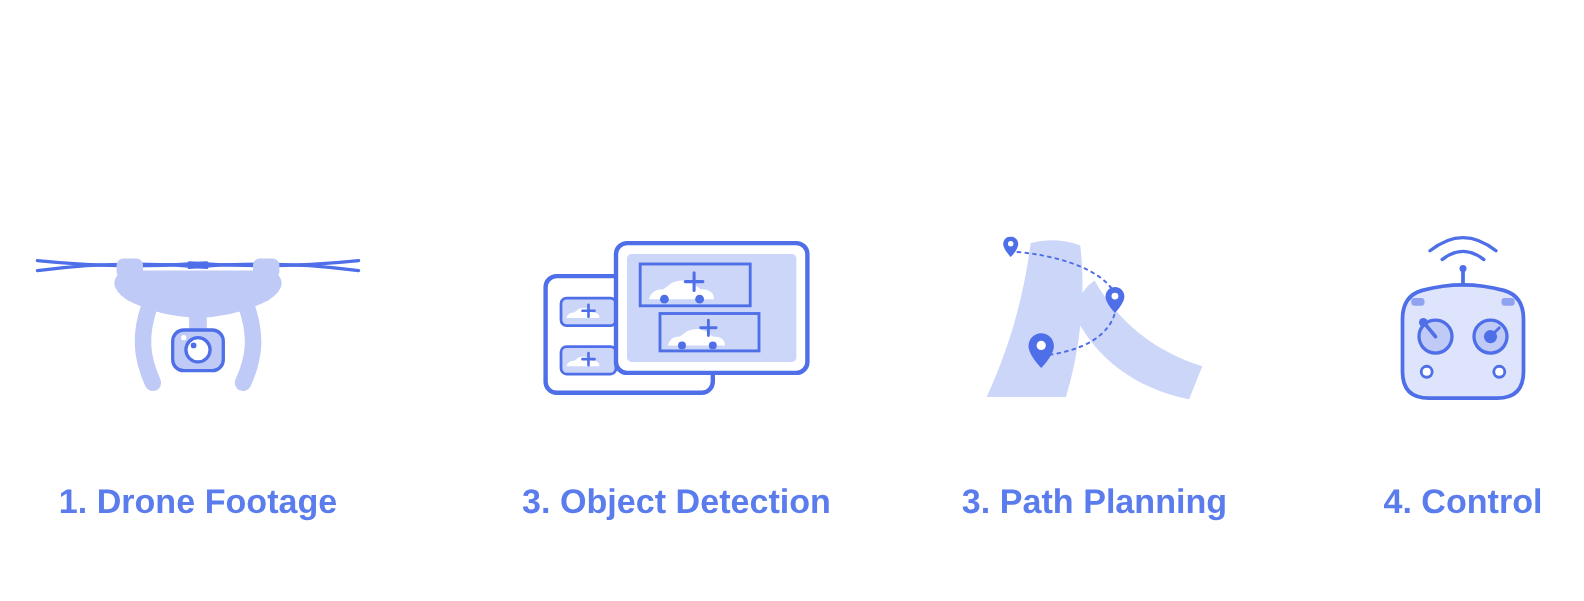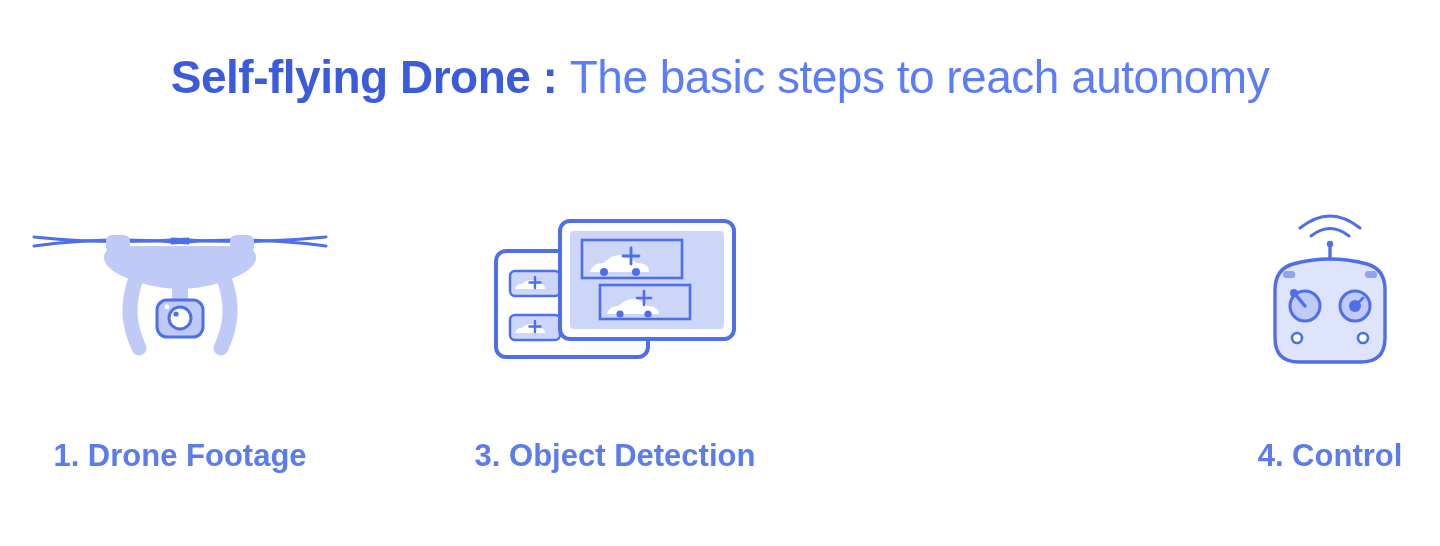--- a/index.html
+++ b/index.html
@@ -29,21 +29,20 @@
 
   .arrow { position:absolute; top:288px; width:64px; height:18px; }
 
   svg { display:block; }
 </style>
 </head>
 <body>
 
 <div class="canvas">
 
-  <h1 class="title"><span class="bold">Self-flying Drone : </span><span class="light">The basic steps to reach autonomy</span></h1>
 
   <div class="step" id="step-1">
     <div class="icon-box">
       <svg viewBox="0 0 300 160" width="300" height="160">
 
         <g stroke="#4f6fe8" stroke-width="3" stroke-linecap="round" fill="none">
           <path d="M4 36 Q 80 26 158 33"></path>
           <path d="M4 27 Q 80 35 158 29"></path>
           <path d="M142 33 Q 220 26 296 36"></path>
           <path d="M142 29 Q 220 35 296 27"></path>
@@ -105,20 +104,47 @@
         <path d="M154 76 v14 M147 83 h14" stroke="#4f6fe8" stroke-width="2.6" stroke-linecap="round"></path>
       </svg>
     </div>
     <div class="label">3. Object Detection</div>
   </div>
 
   <div class="arrow">
     
   </div>
 
+  <div class="step" id="step-3">
+    <div class="icon-box">
+      <svg viewBox="0 0 220 150" width="220" height="150">
+
+        <path d="M52 6 C 46 52 34 98 12 146 L 84 146 C 98 100 102 50 97 8 Q 74 0 52 6 Z" fill="#ccd6f8"></path>
+        <path d="M110 40 C 132 78 164 104 208 118 L 196 148 C 146 138 110 110 90 68 Q 98 48 110 40 Z" fill="#ccd6f8"></path>
+
+        <path d="M40 14 C 100 20 132 42 130 62 C 127 92 96 104 66 108" fill="none" stroke="#4f6fe8" stroke-width="1.8" stroke-dasharray="2.5 4.5" stroke-linecap="round"></path>
+
+        <g transform="translate(27,0) scale(0.62)">
+          <path d="M11 0C4.9 0 0 4.9 0 11c0 8 11 19 11 19s11-11 11-19C22 4.9 17.1 0 11 0z" fill="#4f6fe8"></path>
+          <circle cx="11" cy="10.5" r="4" fill="#ffffff"></circle>
+        </g>
+
+        <g transform="translate(120,46) scale(0.78)">
+          <path d="M11 0C4.9 0 0 4.9 0 11c0 8 11 19 11 19s11-11 11-19C22 4.9 17.1 0 11 0z" fill="#4f6fe8"></path>
+          <circle cx="11" cy="10.5" r="4" fill="#ffffff"></circle>
+        </g>
+
+        <g transform="translate(50,88) scale(1.05)">
+          <path d="M11 0C4.9 0 0 4.9 0 11c0 8 11 19 11 19s11-11 11-19C22 4.9 17.1 0 11 0z" fill="#4f6fe8"></path>
+          <circle cx="11" cy="10.5" r="4" fill="#ffffff"></circle>
+        </g>
+      </svg>
+    </div>
+    <div class="label">3. Path Planning</div>
+  </div>
 
   <div class="arrow">
     
   </div>
 
   <div class="step" id="step-4">
     <div class="icon-box">
       <svg viewBox="0 0 150 172" width="150" height="172">
 
         <path d="M45 24 Q 75 0 105 24" fill="none" stroke="#4f6fe8" stroke-width="3" stroke-linecap="round"></path>

